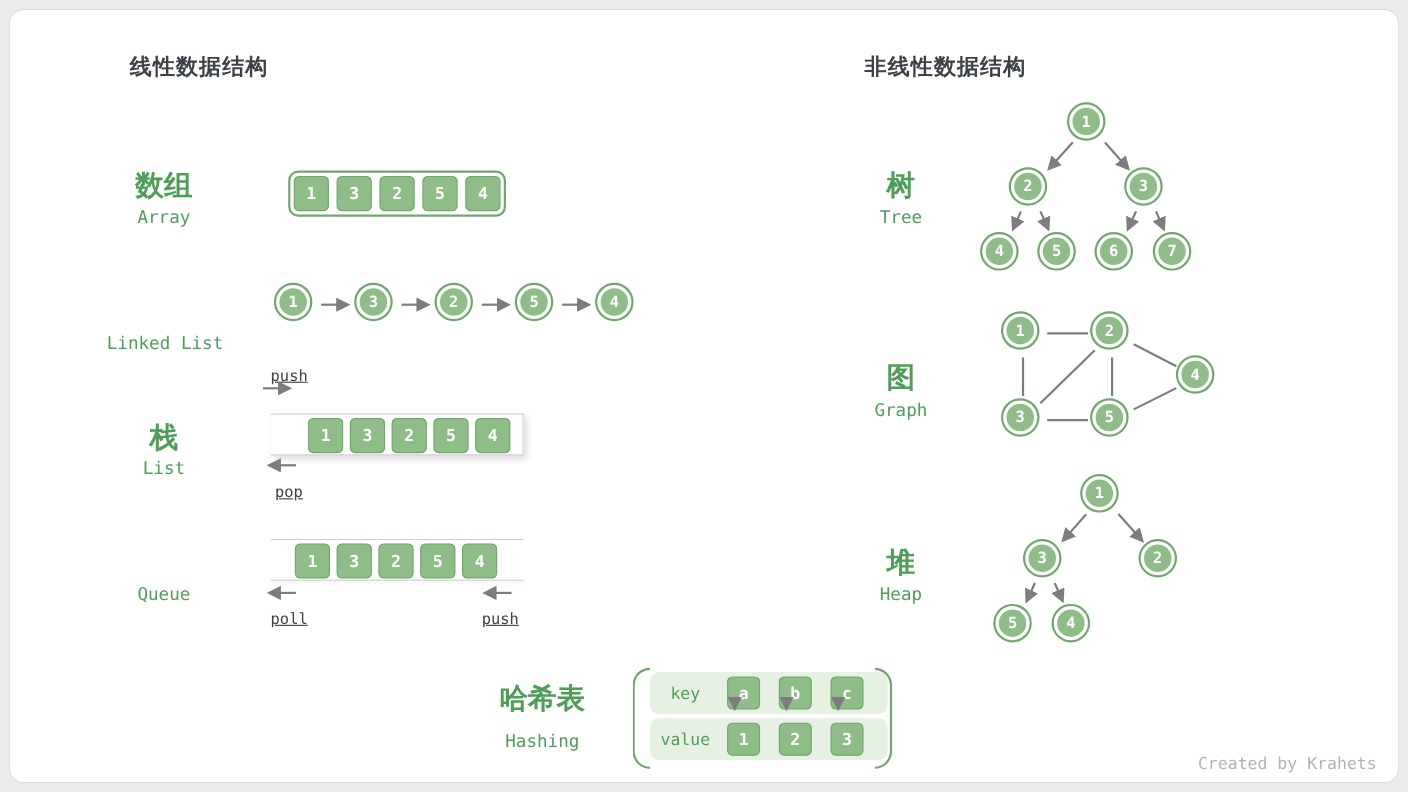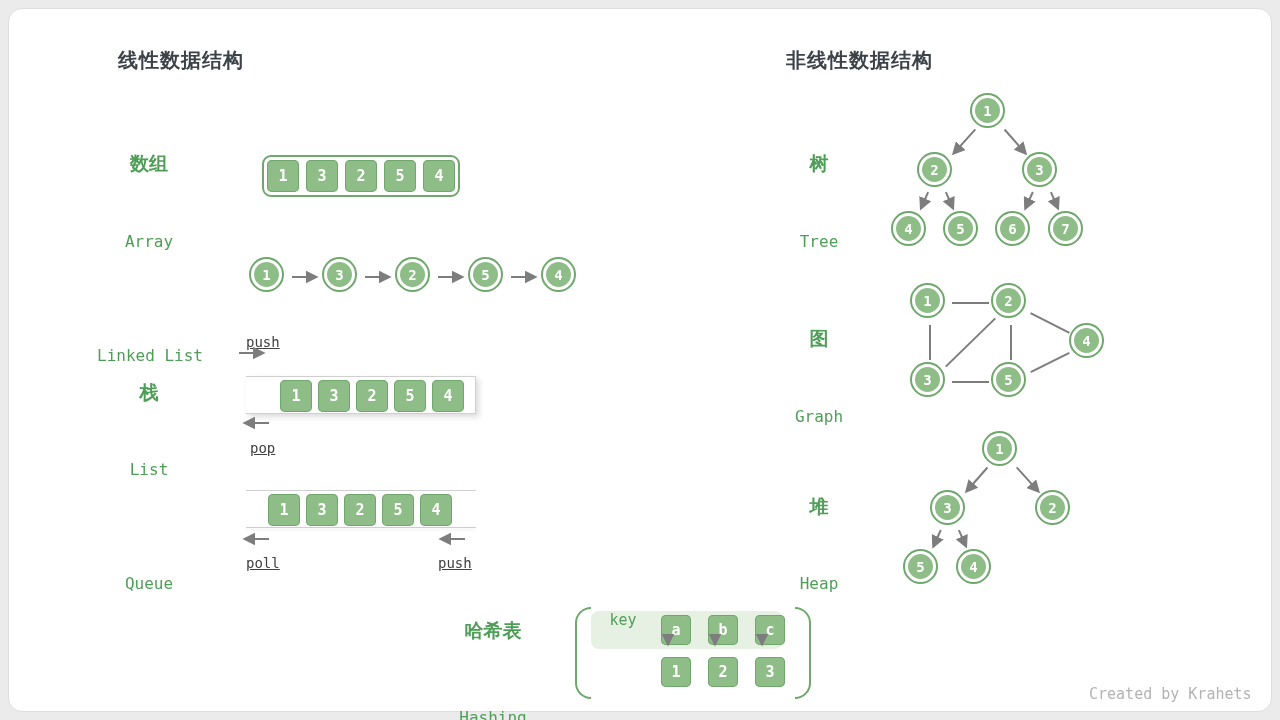--- a/index.html
+++ b/index.html
@@ -13,26 +13,26 @@
     position:absolute; left:8px; top:8px; width:1264px; height:704px;
     background:#ffffff; border:1px solid #dedede; border-radius:14px;
   }
   .connectors { position:absolute; left:-8px; top:-8px; width:1280px; height:720px;
     pointer-events:none; z-index:5; }
   .title {
     position:absolute; font-size:20px; font-weight:bold;
     color:var(--title); letter-spacing:1px; white-space:nowrap;text-align:center;
   }
   .zh-label {
-    position:absolute; width:160px; text-align:center; font-size:19px;
+    position:absolute; width:160px; text-align:center; font-size:26px;
     font-weight:bold; color:var(--green-text); white-space:nowrap;
   }
   .en-label {
     position:absolute; width:160px; text-align:center; font-size:16px;
-    color:var(--green-text); font-family:"DejaVu Sans Mono", monospace; white-space:nowrap;margin-top:44px;
+    color:var(--green-text); font-family:"DejaVu Sans Mono", monospace; white-space:nowrap;
   }
   .cell {
     width:32px; height:32px; border-radius:5px; background:var(--fill);
     box-shadow:inset 0 0 0 1px var(--stroke);
     color:#fff; display:flex; align-items:center; justify-content:center;
     font:bold 15px "DejaVu Sans Mono", monospace;
   }
   .cell.abs { position:absolute; width:30px; height:30px; z-index:4; }
   .cellrow { position:absolute; display:flex; gap:6px; }
   .array-box {
@@ -53,22 +53,22 @@
     box-shadow:3px 3px 6px rgba(0,0,0,.14);
   }
   .qline { position:absolute; height:1px; background:var(--frame); }
   .qline.shadow { box-shadow:0 2px 3px rgba(0,0,0,.10); }
   .op-label {
     position:absolute; font:14px "DejaVu Sans Mono", monospace; color:#404040;
     white-space:nowrap;
     text-decoration:underline;
   }
   .hash-row {
-    position:absolute; width:192px; height:38px; background:var(--hash-bg);
-    border-radius:8px; display:flex; 
+    position:absolute; width:216px; height:38px; background:var(--hash-bg);
+    border-radius:8px; display:flex; align-items:center;
   }
   .hash-label {
     width:64px; text-align:center; font:15px "DejaVu Sans Mono", monospace;
     color:var(--green-text);
   }
   .bracket { position:absolute; width:16px; height:92px; border:2px solid var(--stroke); }
   .bracket.left  { border-right:none; border-radius:16px 0 0 16px; }
   .bracket.right { border-left:none;  border-radius:0 16px 16px 0; }
   .credit {
     position:absolute; font:15px "DejaVu Sans Mono", monospace;
@@ -172,20 +172,23 @@
       <div class="cell">4</div>
     </div>
   <div class="op-label" style="left:237px;top:546px">poll</div>
   <div class="op-label" style="left:429px;top:546px">push</div>
 
   <div class="bracket left" style="left:566px;top:598px"></div>
   <div class="bracket right" style="left:786px;top:598px"></div>
   <div class="hash-row" style="left:582px;top:602px">
     <div class="hash-label">key</div>
   </div>
+  <div class="hash-row" style="left:582px;top:644px">
+    <div class="hash-label">value</div>
+  </div>
 
   <div class="credit" style="left:1080px;top:676px">Created by Krahets</div>
 <div class="cell abs" style="left: 652px; top: 606px;">a</div>
     <div class="cell abs" style="left: 699px; top: 606px;">b</div>
     <div class="cell abs" style="left: 746px; top: 606px;">c</div>
     <div class="cell abs" style="left: 652px; top: 648px;">1</div>
     <div class="cell abs" style="left: 699px; top: 648px;">2</div>
     <div class="cell abs" style="left: 746px; top: 648px;">3</div>
     <div class="circle" style="left: 242px; top: 250px;">1</div>
     <div class="circle" style="left: 315px; top: 250px;">3</div>

